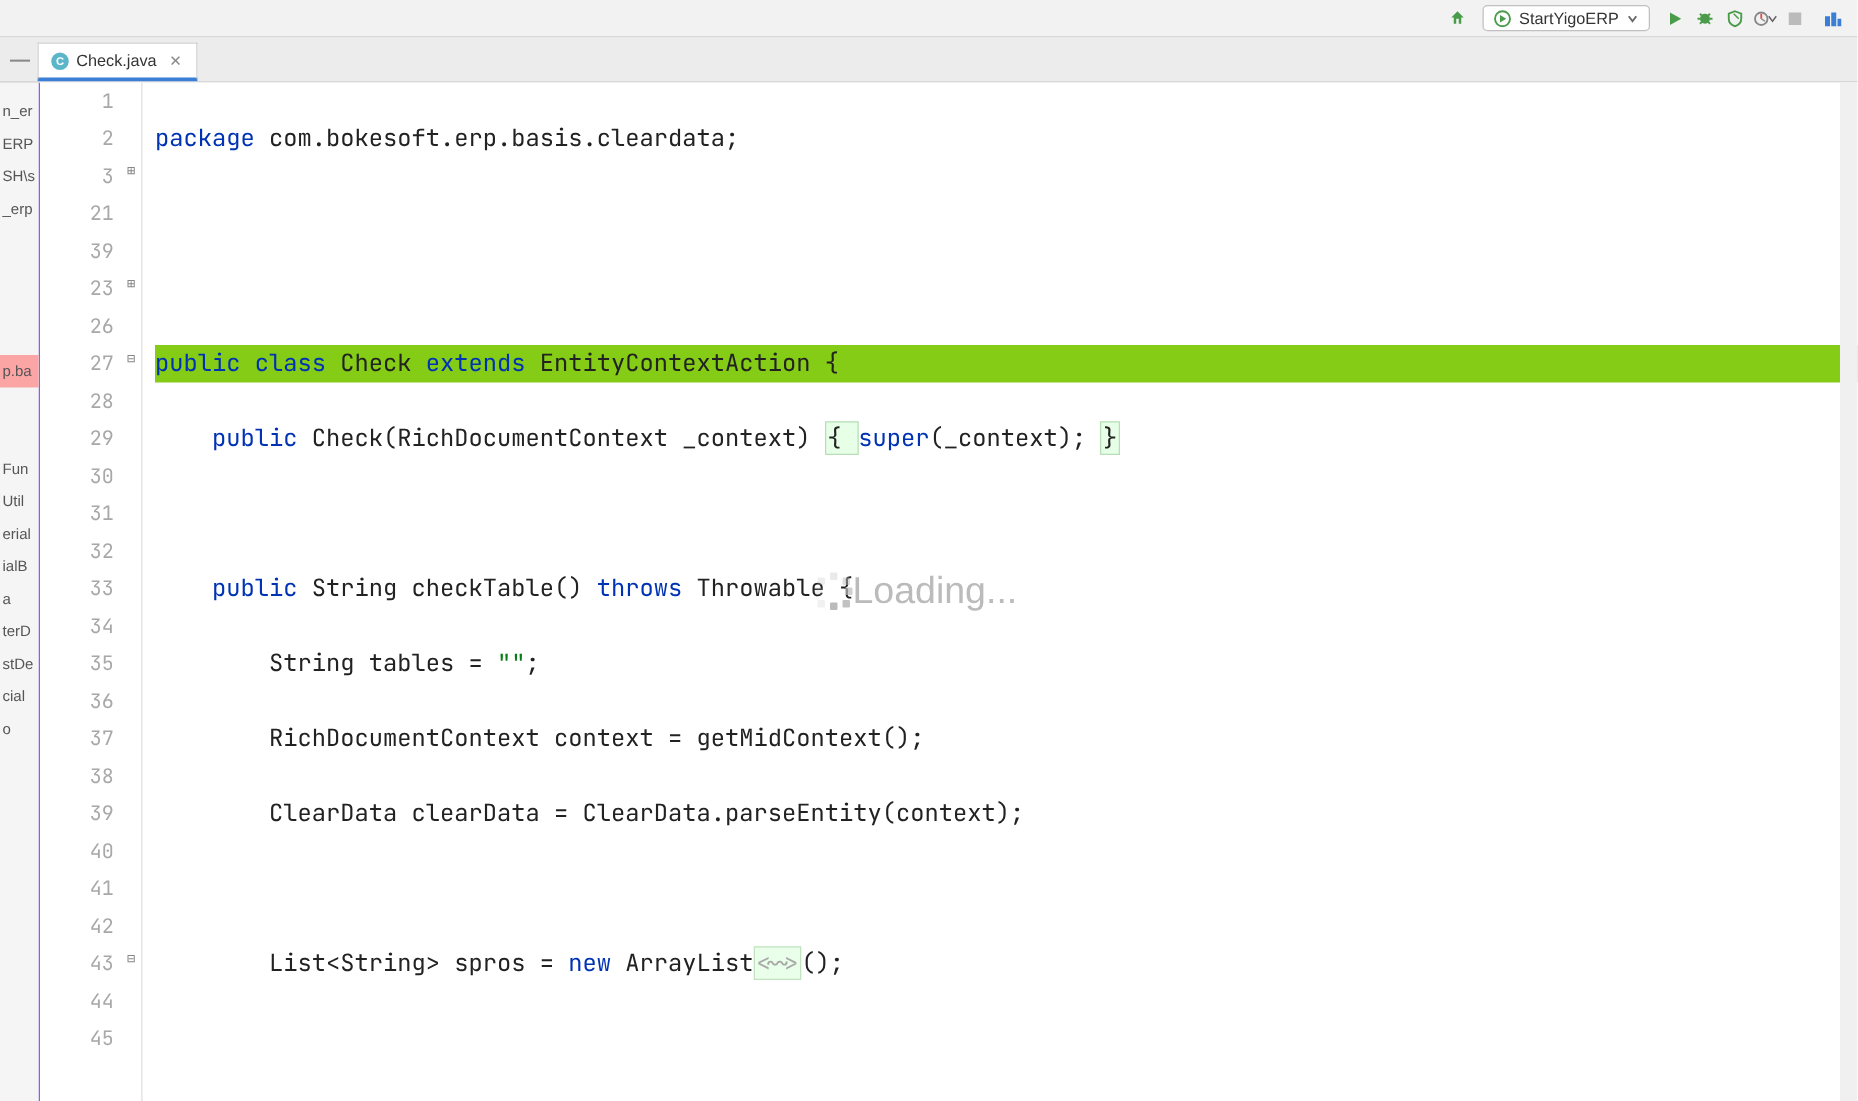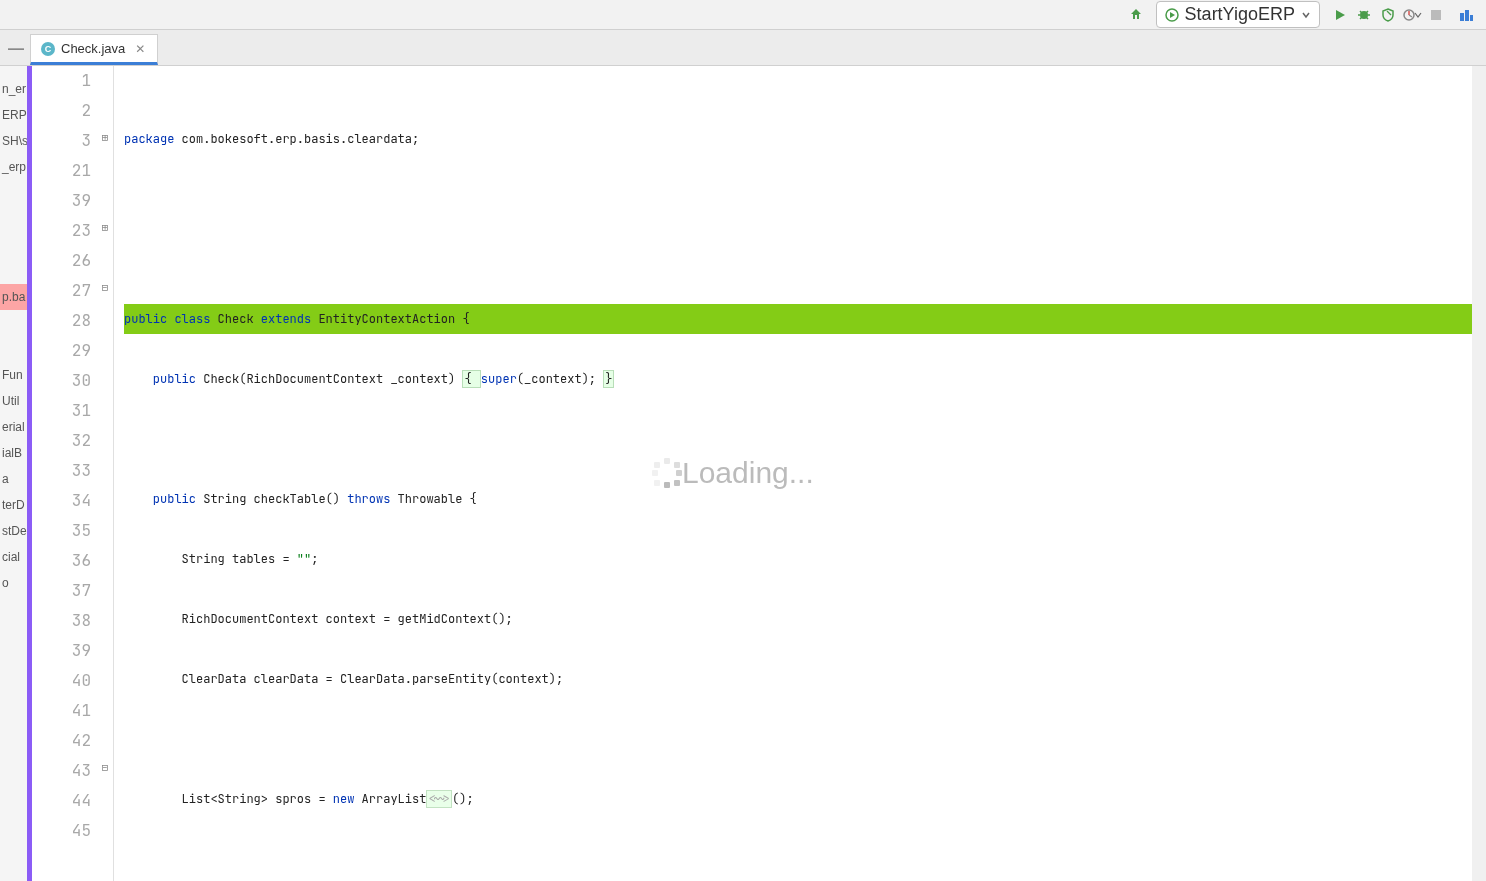--- a/index.html
+++ b/index.html
@@ -32,21 +32,21 @@
     border-radius: 3px;
   }
   .run-config {
     display: flex;
     align-items: center;
     gap: 6px;
     border: 1px solid #c0c0c0;
     border-radius: 4px;
     padding: 2px 8px;
     background: #fff;
-    font-size: 18px;
+    font-size: 13px;
     color: #333;
     margin: 0 6px;
     cursor: pointer;
   }
   .tabbar {
     height: 36px;
     background: #ececec;
     display: flex;
     align-items: flex-end;
     border-bottom: 1px solid #d0d0d0;
@@ -99,21 +99,21 @@
     cursor: pointer;
   }
 
   .main-area {
     display: flex;
     height: calc(881px - 66px);
   }
   .proj-sidebar {
     width: 32px;
     background: #f5f5f5;
-    border-right: 5px solid #8b5cf6;
+    border-right: 1px solid #8b5cf6;
     font-size: 12px;
     color: #555;
     padding-top: 10px;
     overflow: hidden;
   }
   .proj-item {
     height: 26px;
     display: flex;
     align-items: center;
     padding-left: 2px;
@@ -163,27 +163,26 @@
     font-size: 11px;
     color: #888;
     cursor: pointer;
     display: flex;
     align-items: center;
     justify-content: center;
   }
   .code {
     flex: 1;
     font-family: "JetBrains Mono", "Consolas", monospace;
-    font-size: 12px;
+    font-size: 19px;
     line-height: 30px;
     white-space: pre;
     color: #222;
     padding-left: 10px;
     position: relative;
-    margin-top: 28px;
   }
   .code-line { height: 30px; }
   .kw { color: #0033b3; }
   .str { color: #067d17; }
   .hl-line { background: #84cc16; }
   .hl-box {
     background: #e6ffe6;
     border: 1px solid #b8deb8;
     padding: 0 1px;
   }

